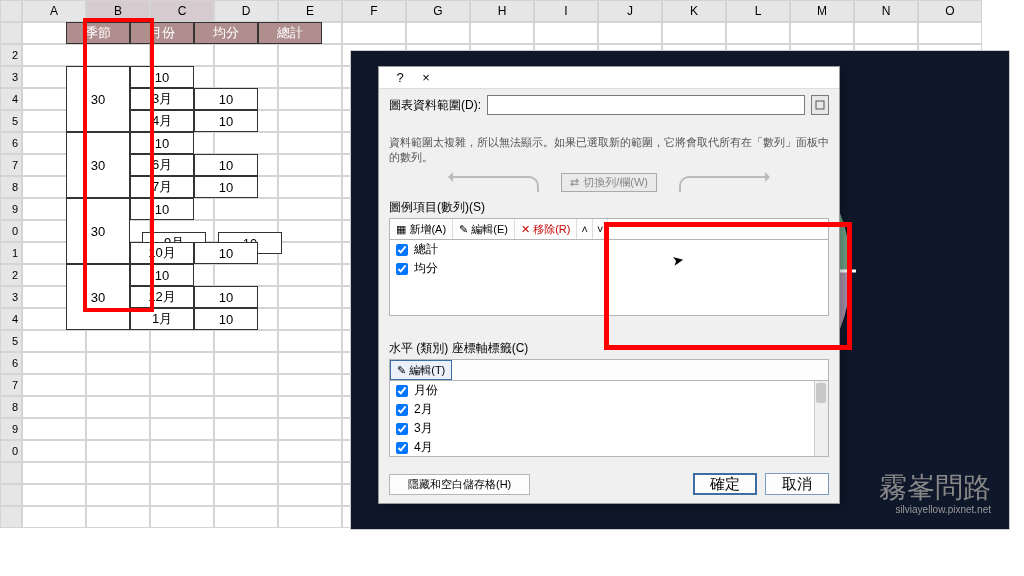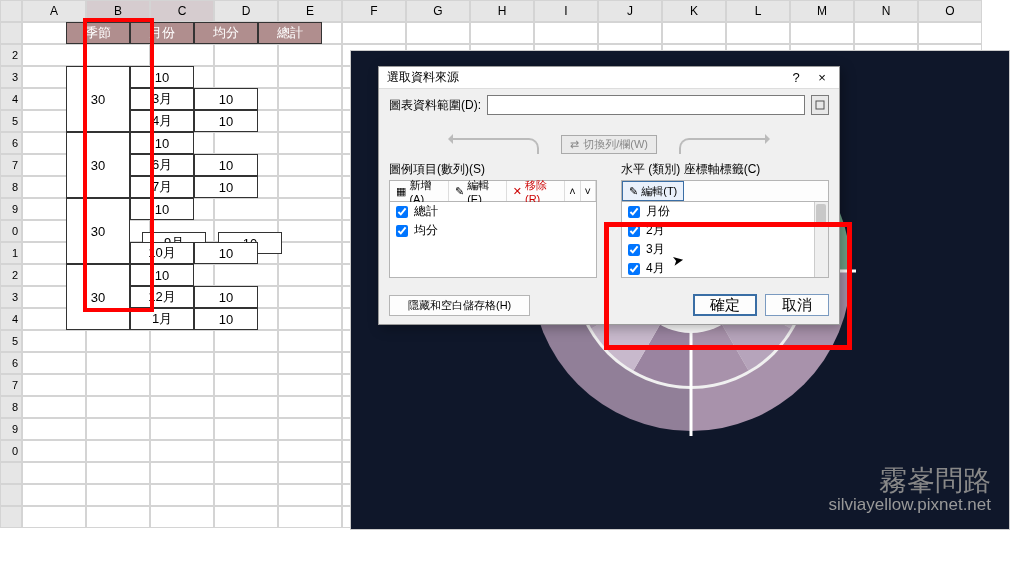--- a/index.html
+++ b/index.html
@@ -60,21 +60,21 @@
   }
   .watermark {
     position: absolute;
     right: 18px; bottom: 14px;
     font-family: "Brush Script MT", cursive;
     color: #888;
     text-align: right;
     line-height: 1.1;
   }
   .watermark .big { font-size: 28px; }
-  .watermark .small { font-size: 17px; font-family: Arial,sans-serif; color:#999;margin-left:43px; }
+  .watermark .small { font-size: 10px; font-family: Arial,sans-serif; color:#999;margin-left:43px; }
 
   
   .dialog {
     position: absolute;
     left: 378px; top: 66px;
     width: 462px;
     background: #f0f0f0;
     border: 1px solid #9a9a9a;
     box-shadow: 3px 3px 12px rgba(0,0,0,0.3);
   }
@@ -104,21 +104,21 @@
   }
   .arrow-l, .arrow-r {
     position:absolute; top:3px; width:90px; height:16px;
     border-top:2px solid #bbb;
   }
   .arrow-l { left: 60px; border-right:2px solid #bbb; border-top-right-radius:10px;}
   .arrow-l::after{content:"";position:absolute;left:-6px;top:-6px;border:5px solid transparent;border-right-color:#bbb;}
   .arrow-r { right: 60px; border-left:2px solid #bbb; border-top-left-radius:10px;}
   .arrow-r::after{content:"";position:absolute;right:-6px;top:-6px;border:5px solid transparent;border-left-color:#bbb;}
 
-  .panels { display: flex; gap: 24px; }
+  .panels { display: flex; gap: 24px; flex-direction: column; }
   .panel { flex: 1; }
   .panel-title { font-size: 12px; margin-bottom: 2px; }
   .toolbar {
     display: flex; align-items: center;
     border: 1px solid #b5b5b5; background: #fdfdfd;
     height: 22px;
   }
   .tbtn { padding: 0 6px; height: 100%; display: flex; align-items: center; gap: 3px; font-size: 11px; border-right: 1px solid #ddd; cursor: pointer; }
   .tbtn.red { color: #c00; }
   .tbtn .ic { font-size: 11px; }
@@ -706,34 +706,34 @@
     </svg>
   </div>
   <div class="watermark">
     <div class="big">霧峯問路</div>
     <div class="small">silviayellow.pixnet.net</div>
   </div>
 </div>
 
 <div class="dialog">
   <div class="dlg-title">
-    <span class="t">選取資料來源</span>
     <span class="btn">?</span>
     <span class="btn">×</span>
   </div>
   <div class="dlg-body">
     <div class="field-row">
       <label>圖表資料範圍(D):</label>
       <input class="chart-range-input" value="" style="">
       <div class="range-pick">
         <svg width="10" height="10">
             <rect x="1" y="1" width="8" height="8" fill="none" stroke="#555"></rect>
           </svg>
       </div>
     </div>
+    <div class="hint">資料範圍太複雜，所以無法顯示。如果已選取新的範圍，它將會取代所有在「數列」面板中的數列。</div>
 
     <div class="swap-row">
       <div class="arrow-l"></div>
       <div class="swap-btn">
         <span>⇄</span>
         <span>切換列/欄(W)</span>
       </div>
       <div class="arrow-r"></div>
     </div>
 

